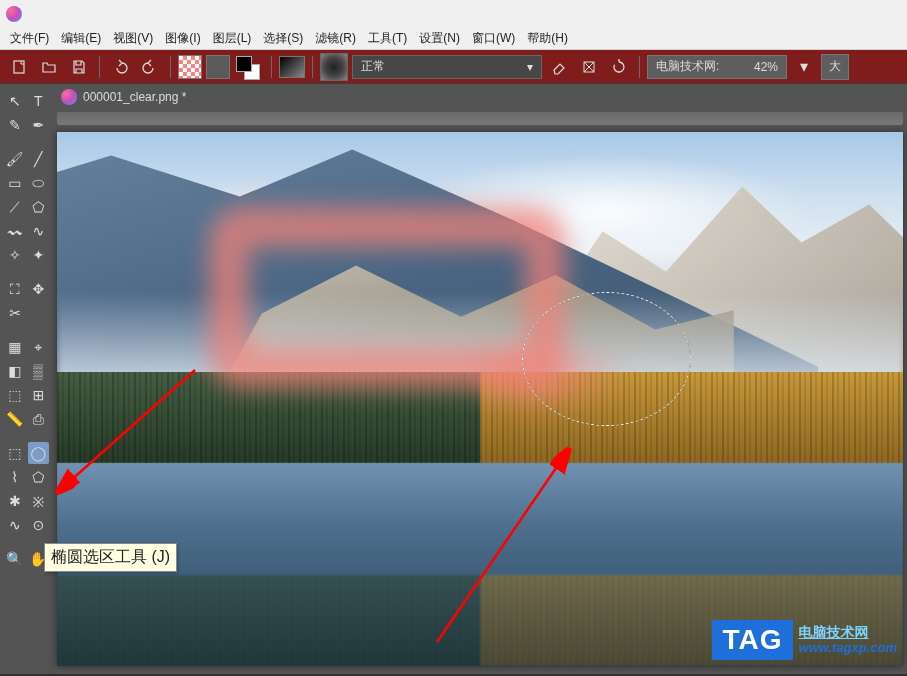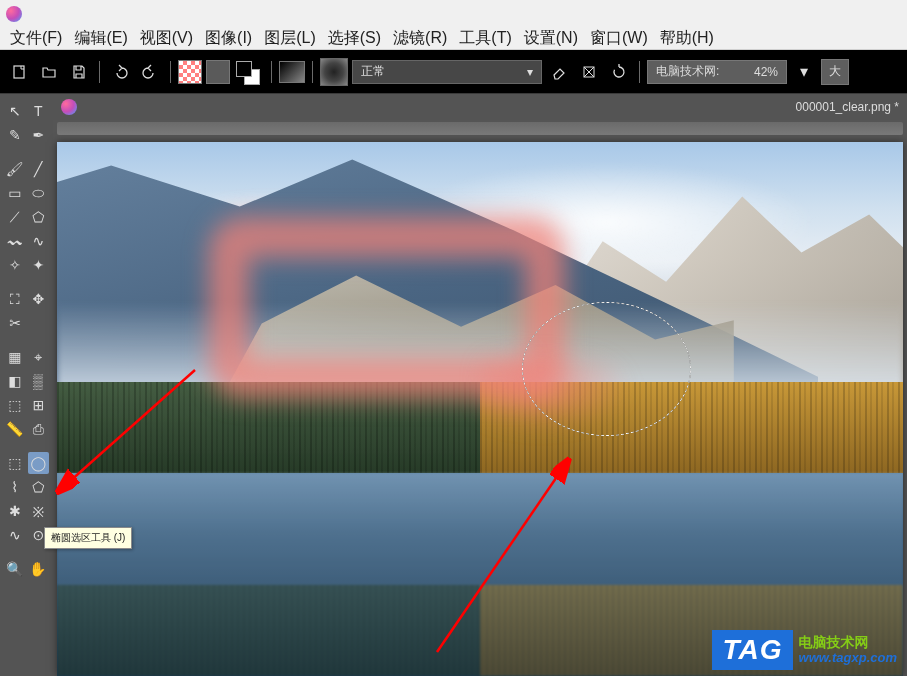--- a/index.html
+++ b/index.html
@@ -1,24 +1,24 @@
 <!DOCTYPE html>
 <html><head>
 <meta charset="utf-8">
 <style>
 * { margin: 0; padding: 0; box-sizing: border-box; font-family: "Microsoft YaHei", sans-serif; }
 body { background: #323232; width: 907px; height: 676px; overflow: hidden; position: relative; }
 
 .titlebar { height: 28px; background: #f0f0f0; display: flex; align-items: center; padding: 0 6px; font-size: 12px; color: #333; }
 .titlebar .app-icon { width: 16px; height: 16px; margin-right: 6px; background: radial-gradient(circle at 30% 30%, #ff6b9d, #c44eb9, #4a9eff); border-radius: 50%; }
 
-.menubar { height: 22px; background: #f0f0f0; display: flex; align-items: center; padding: 0 4px; font-size: 16px; color: #222; border-bottom: 1px solid #d0d0d0; }
+.menubar { height: 22px; background: #f0f0f0; display: flex; align-items: center; padding: 0 4px; font-size: 12px; color: #222; border-bottom: 1px solid #d0d0d0; }
 .menubar span { padding: 2px 6px; cursor: pointer; }
 
-.toolbar { height: 44px; background: #000000; display: flex; align-items: center; padding: 0 6px; gap: 4px; border-bottom: 1px solid #3a3a3a; }
+.toolbar { height: 34px; background: #7f1d1d; display: flex; align-items: center; padding: 0 6px; gap: 4px; border-bottom: 1px solid #3a3a3a; }
 .tb-btn { width: 26px; height: 26px; display: flex; align-items: center; justify-content: center; color: #ddd; cursor: pointer; border-radius: 3px; }
 .tb-sep { width: 1px; height: 22px; background: #6a6a6a; margin: 0 3px; }
 .pattern-swatch { width: 24px; height: 24px; border: 1px solid #777; }
 .checker { background: repeating-conic-gradient(#ff8080 0 25%, #fff 0 50%) 0 0/8px 8px; }
 .texture { background: #5a5a5a; }
 .color-pair { position: relative; width: 30px; height: 26px; }
 .color-pair .fg { position: absolute; top: 2px; left: 2px; width: 16px; height: 16px; background: #000; border: 1px solid #aaa; }
 .color-pair .bg { position: absolute; bottom: 0; right: 4px; width: 16px; height: 16px; background: #fff; border: 1px solid #aaa; }
 .gradient-swatch { width: 26px; height: 22px; background: linear-gradient(135deg, #000, #888); border: 1px solid #777; }
 .brush-preview { width: 28px; height: 28px; background: radial-gradient(circle at center, #222 0%, #444 50%, #888 100%); border: 1px solid #666; }
@@ -31,21 +31,21 @@
 
 .toolbox { width: 53px; background: #545454; padding: 6px 4px; display: flex; flex-direction: column; gap: 2px; }
 .tool-row { display: flex; gap: 2px; }
 .tool { width: 22px; height: 22px; display: flex; align-items: center; justify-content: center; color: #ddd; cursor: pointer; border-radius: 2px; font-size: 14px; }
 .tool.gap-before { margin-top: 10px; }
 .tool.selected { background: #7a9cc6; }
 
 .canvas-area { flex: 1; background: #4a4a4a; display: flex; flex-direction: column; }
 .tab-strip { height: 26px; background: #545454; display: flex; align-items: center; padding: 0 8px; gap: 6px; }
 .tab-strip .app-icon2 { width: 16px; height: 16px; background: radial-gradient(circle at 30% 30%, #ff6b9d, #c44eb9, #4a9eff); border-radius: 50%; }
-.tab-title { flex: 1; text-align: right; color: #ddd; font-size: 12px; }
+.tab-title { flex: 1; text-align: left; color: #ddd; font-size: 12px; }
 
 .canvas-wrapper { flex: 1; background: #555; padding: 6px 4px 4px 4px; position: relative; }
 .scrollbar-h { position: absolute; top: 2px; left: 4px; right: 4px; height: 13px; background: linear-gradient(#6a6a6a, #7a7a7a); border-radius: 2px; }
 .canvas { margin-top: 16px; width: 100%; height: calc(100% - 20px); position: relative; overflow: hidden; box-shadow: 0 0 8px rgba(0,0,0,0.5); }
 
 
 .sky { position: absolute; inset: 0; height: 56%; background: linear-gradient(#a8c8e8 0%, #cfe0ef 22%, #e8eef4 40%, #d5dde5 56%); }
 .cloud { position: absolute; background: radial-gradient(ellipse at center, rgba(255,255,255,0.9), rgba(255,255,255,0) 70%); border-radius: 50%; filter: blur(4px);}
 .mtn-back-right { position: absolute; top: 6%; right: -2%; width: 50%; height: 42%; background: linear-gradient(135deg, #e6e1db 0%, #cfc7bb 40%, #a39b8e 100%); clip-path: polygon(0 100%, 25% 30%, 40% 48%, 58% 10%, 72% 35%, 88% 18%, 100% 40%, 100% 100%); opacity: 0.9;}
 .mtn-back-left { position: absolute; top: 0%; left: -5%; width: 95%; height: 55%; background: linear-gradient(165deg, #6783a0 0%, #4a6582 50%, #3a5066 100%); clip-path: polygon(0 18%, 12% 8%, 28% 22%, 42% 6%, 62% 30%, 85% 60%, 100% 80%, 100% 100%, 0 100%); }
@@ -62,29 +62,29 @@
 .refl-tex { position: absolute; inset: 0; background: repeating-linear-gradient(90deg, rgba(0,0,0,0.15) 0 2px, transparent 2px 6px); opacity: 0.7;}
 .refl-mtn { position: absolute; top: 40%; left: 0; right: 0; height: 60%; background: linear-gradient(#6783a0 0%, #a8c8e8 100%); opacity: 0.7;}
 
 .overlay-rect { position: absolute; top: 14%; left: 18%; width: 42%; height: 34%; border: 40px solid rgba(240,130,120,0.75); border-radius: 34px; filter: blur(12px); }
 .overlay-blob { position: absolute; top: 40%; left: 50%; width: 18%; height: 14%; background: radial-gradient(ellipse at 40% 40%, rgba(240,130,120,0.7), rgba(240,130,120,0) 70%); filter: blur(10px); }
 
 .selection-ellipse { position: absolute; top: 30%; left: 55%; width: 20%; height: 25%; border: 1.5px dashed #111; border-radius: 50%; }
 .selection-ellipse::after { content: ""; position: absolute; inset: -1px; border: 1.5px dashed #fff; border-radius: 50%; }
 
 .watermark { position: absolute; right: 6px; bottom: 6px; display: flex; align-items: center; gap: 6px; }
-.tag-box { background: #1e6fd9; color: #fff; font-weight: 900; font-size: 28px; padding: 4px 10px; letter-spacing: 1px; font-style: italic; }
+.tag-box { background: #1e6fd9; color: #fff; font-weight: 900; font-size: 28px; padding: 4px 10px; letter-spacing: 1px; }
 .wm-text { display: flex; flex-direction: column; font-size: 14px; font-weight: bold; line-height: 1.1; }
-.wm-text .t1 { color: #84cc16; }
+.wm-text .t1 { color: #7dd3fc; text-decoration: underline; }
 .wm-text .t2 { color: #1e6fd9; font-style: italic; font-size: 13px;}
 
 .arrow { position: absolute; stroke: #ff0000; stroke-width: 2.5; fill: none; pointer-events: none; }
 .arrowhead { fill: #ff0000; }
 
-.tooltip { position: absolute; background: #ffffe1; border: 1px solid #8a8a8a; padding: 3px 6px; font-size: 10px; color: #222; z-index: 50; white-space: nowrap; box-shadow: 1px 1px 3px rgba(0,0,0,0.3); }
+.tooltip { position: absolute; background: #ffffe1; border: 1px solid #8a8a8a; padding: 3px 6px; font-size: 16px; color: #222; z-index: 50; white-space: nowrap; box-shadow: 1px 1px 3px rgba(0,0,0,0.3); margin-top: 16px; }
 
 svg.icon { width: 16px; height: 16px; }
 </style>
 </head>
 <body>
 
 <div class="titlebar">
   <div class="app-icon"></div>
 </div>
 

